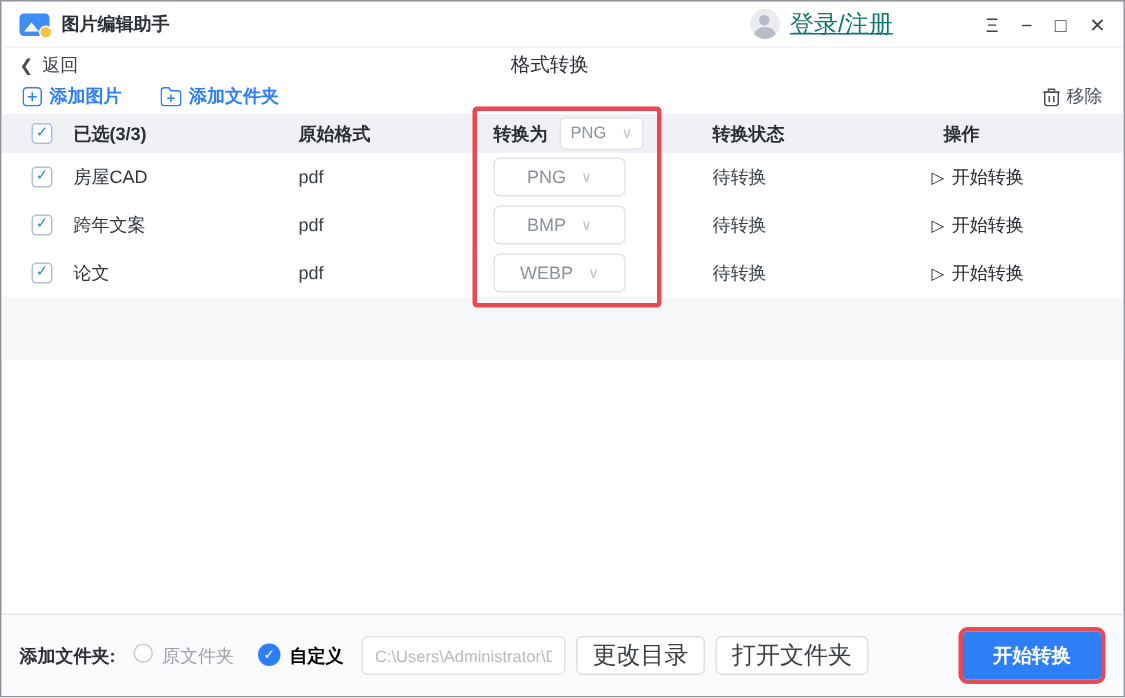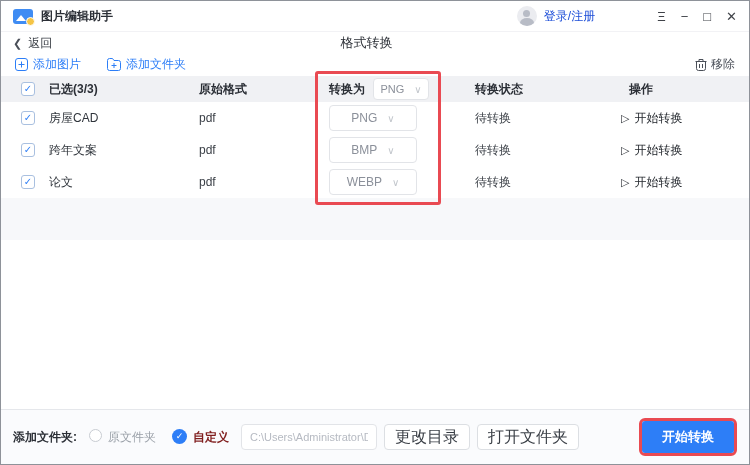--- a/index.html
+++ b/index.html
@@ -12,33 +12,33 @@
   
   .titlebar{height:30px;display:flex;align-items:center;padding:0 12px;border-bottom:1px solid #f2f2f5;}
   .app-icon{width:20px;height:15px;background:#3f8cf3;border-radius:3px;position:relative;margin-right:8px;flex:0 0 auto;}
   .app-icon:before{content:"";position:absolute;left:3px;bottom:3px;border-left:5px solid transparent;border-right:5px solid transparent;border-bottom:6px solid #fff;}
   .app-icon:after{content:"";position:absolute;right:-2px;bottom:-2px;width:7px;height:7px;border-radius:50%;background:#f5c445;border:1px solid #fff;}
   .app-title{font-size:12px;font-weight:bold;color:#2b2f36;}
   .login{margin-left:auto;display:flex;align-items:center;gap:7px;margin-right:62px;}
   .avatar{width:20px;height:20px;border-radius:50%;background:#ebecf0;position:relative;overflow:hidden;}
   .avatar:before{content:"";position:absolute;left:6.5px;top:4px;width:7px;height:7px;border-radius:50%;background:#b8bcc6;}
   .avatar:after{content:"";position:absolute;left:3px;top:12px;width:14px;height:10px;border-radius:50% 50% 0 0;background:#b8bcc6;}
-  .login-label{font-size:12px;color:#1d4ed8;}
+  .login-label{font-size:16px;color:#0f766e;text-decoration:underline;}
   .win-controls{display:flex;align-items:center;gap:15px;color:#3f4248;}
   .win-controls span{font-size:13px;line-height:1;display:inline-block;}
   .glyph-max{font-size:12px;}
   
   .nav{height:22px;display:flex;align-items:center;padding:0 12px;position:relative;}
   .back{display:flex;align-items:center;gap:6px;z-index:2;}
   .back-chev{font-size:11px;font-weight:bold;color:#4a4f58;}
   .back-label{font-size:12px;color:#3a3f46;}
   .page-title{position:absolute;left:0;right:17px;text-align:center;font-size:13px;font-weight:500;color:#2b2f36;}
   
   .toolbar{height:20px;display:flex;align-items:center;padding:0 14px;gap:26px;}
-  .tool-link{display:flex;align-items:center;gap:5px;color:#2d7ef7;font-size:12px;}
+  .tool-link{display:flex;align-items:center;gap:5px;color:#2d7ef7;font-size:12px;font-weight:bold;}
   .tool-remove{margin-left:auto;display:flex;align-items:center;gap:4px;color:#4a4f58;font-size:12px;}
   .tool-link svg,.tool-remove svg{display:block;}
   
   .grid{display:grid;grid-template-columns:36px 150px 130px 146px 144px 1fr;align-items:center;padding:0 12px;}
   .thead{margin-top:2px;height:26px;background:#f0f1f4;font-size:12px;font-weight:bold;color:#2b2f36;}
   .trow{height:32px;font-size:12px;color:#3a3f46;background:#fff;}
   .cell-name{color:#2f343b;}
   .checkbox{width:14px;height:14px;box-sizing:border-box;border:1px solid #a9c0e0;border-radius:3px;background:#fff;display:flex;align-items:center;justify-content:center;margin-left:8px;}
   .checkbox .chk{font-size:10px;font-weight:bold;color:#2d7ef7;line-height:1;}
   .convert-head{display:flex;align-items:center;gap:8px;}
@@ -52,21 +52,21 @@
   
   .hl-rect{position:absolute;left:314px;top:70px;width:120px;height:128px;border:3px solid #e94a52;border-radius:3px;pointer-events:none;z-index:5;}
   
   .footer{position:absolute;left:0;right:0;bottom:0;height:55px;box-sizing:border-box;border-top:1px solid #e5e7eb;background:#fafbfd;display:flex;align-items:center;padding:0 12px;}
   .out-label{font-size:12px;font-weight:bold;color:#2b2f36;}
   .radio-group{display:flex;align-items:flex-start;gap:6px;margin-left:12px;}
   .radio{width:13px;height:13px;box-sizing:border-box;border:1px solid #c8ccd2;border-radius:50%;background:#fff;}
   .radio-label-off{font-size:12px;color:#9aa0a8;}
   .radio-on{width:15px;height:15px;border-radius:50%;background:#2d7ef7;display:flex;align-items:center;justify-content:center;}
   .radio-on .chk{color:#fff;font-size:9px;font-weight:bold;line-height:1;}
-  .radio-label-on{font-size:12px;font-weight:bold;color:#7f1d1d;}
+  .radio-label-on{font-size:12px;font-weight:bold;color:#000000;}
   .path-input{box-sizing:border-box;width:136px;height:26px;margin-left:12px;border:1px solid #e2e4e8;border-radius:4px;padding:0 8px;font-size:11px;color:#b6bac2;font-family:"Liberation Sans","DejaVu Sans",sans-serif;background:#fff;outline:none;}
   .small-btn{box-sizing:border-box;height:26px;margin-left:7px;border:1px solid #dcdfe3;border-radius:4px;background:#fff;padding:0 10px;font-size:16px;color:#3a3f46;font-family:inherit;display:flex;align-items:center;}
   .start-wrap{margin-left:auto;border:3px solid #e94a52;border-radius:6px;display:inline-flex;}
   .start-btn{border:none;background:#2d7ef7;color:#fff;font-size:13px;font-weight:bold;padding:7px 20px;border-radius:3px;font-family:inherit;}
 </style>
 </head>
 <body>
 
 <div class="window">
 

